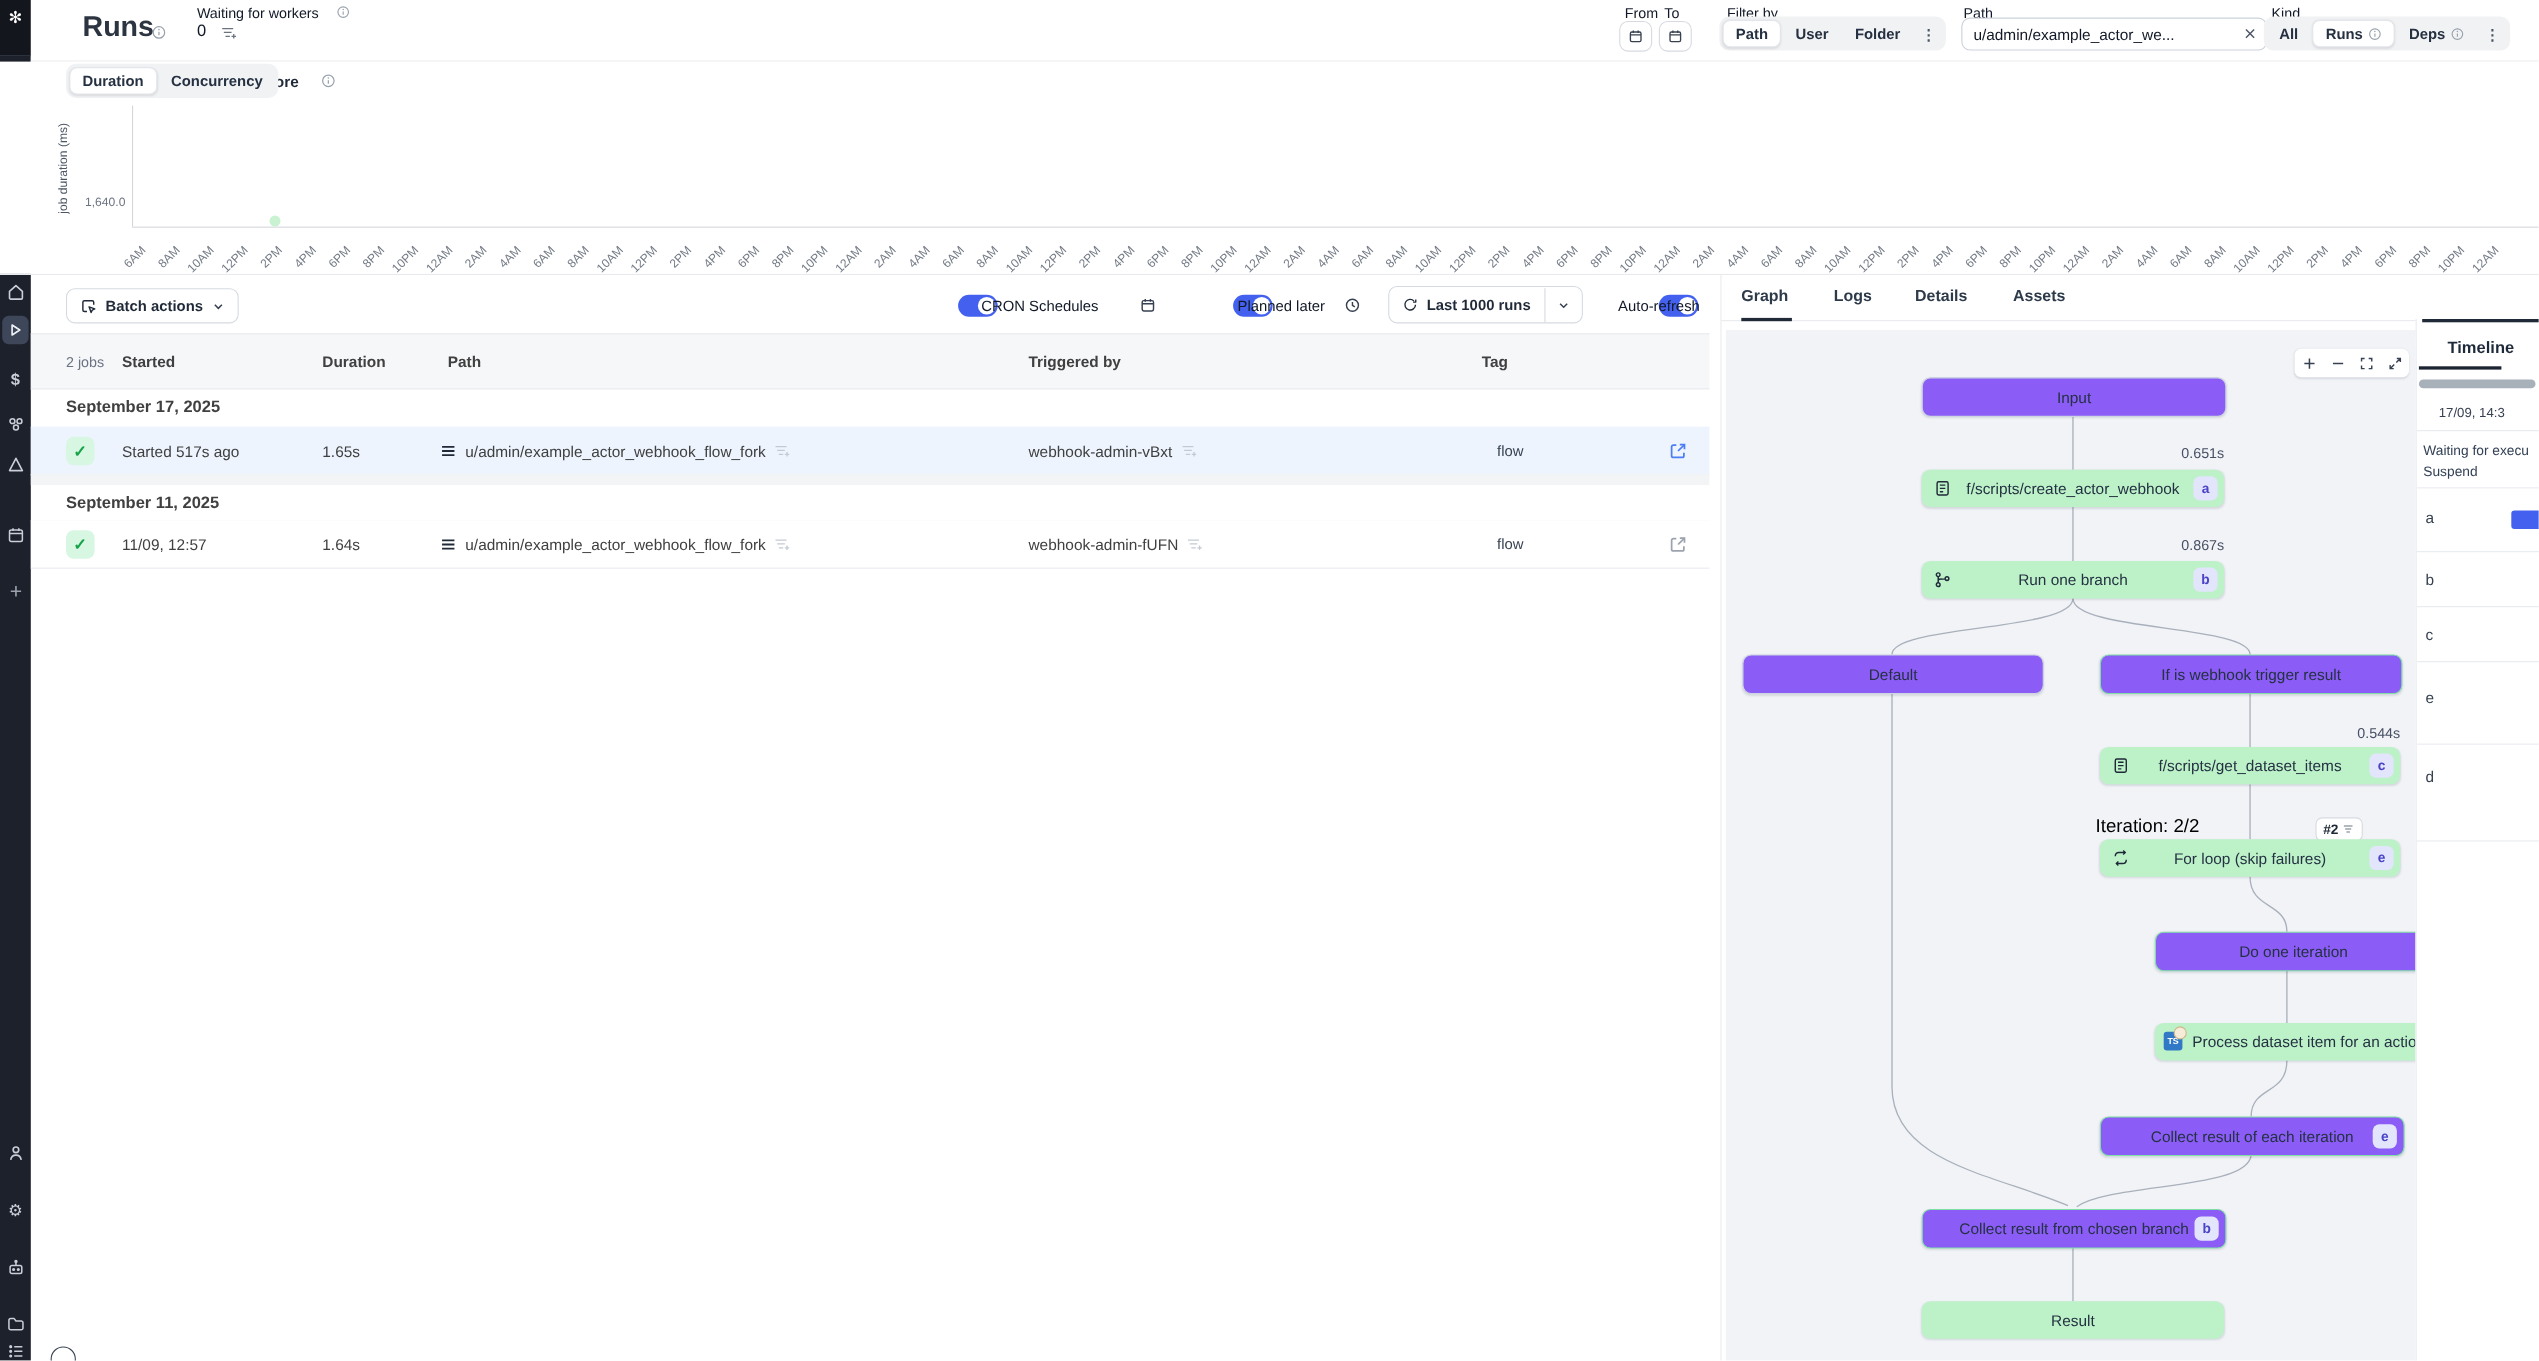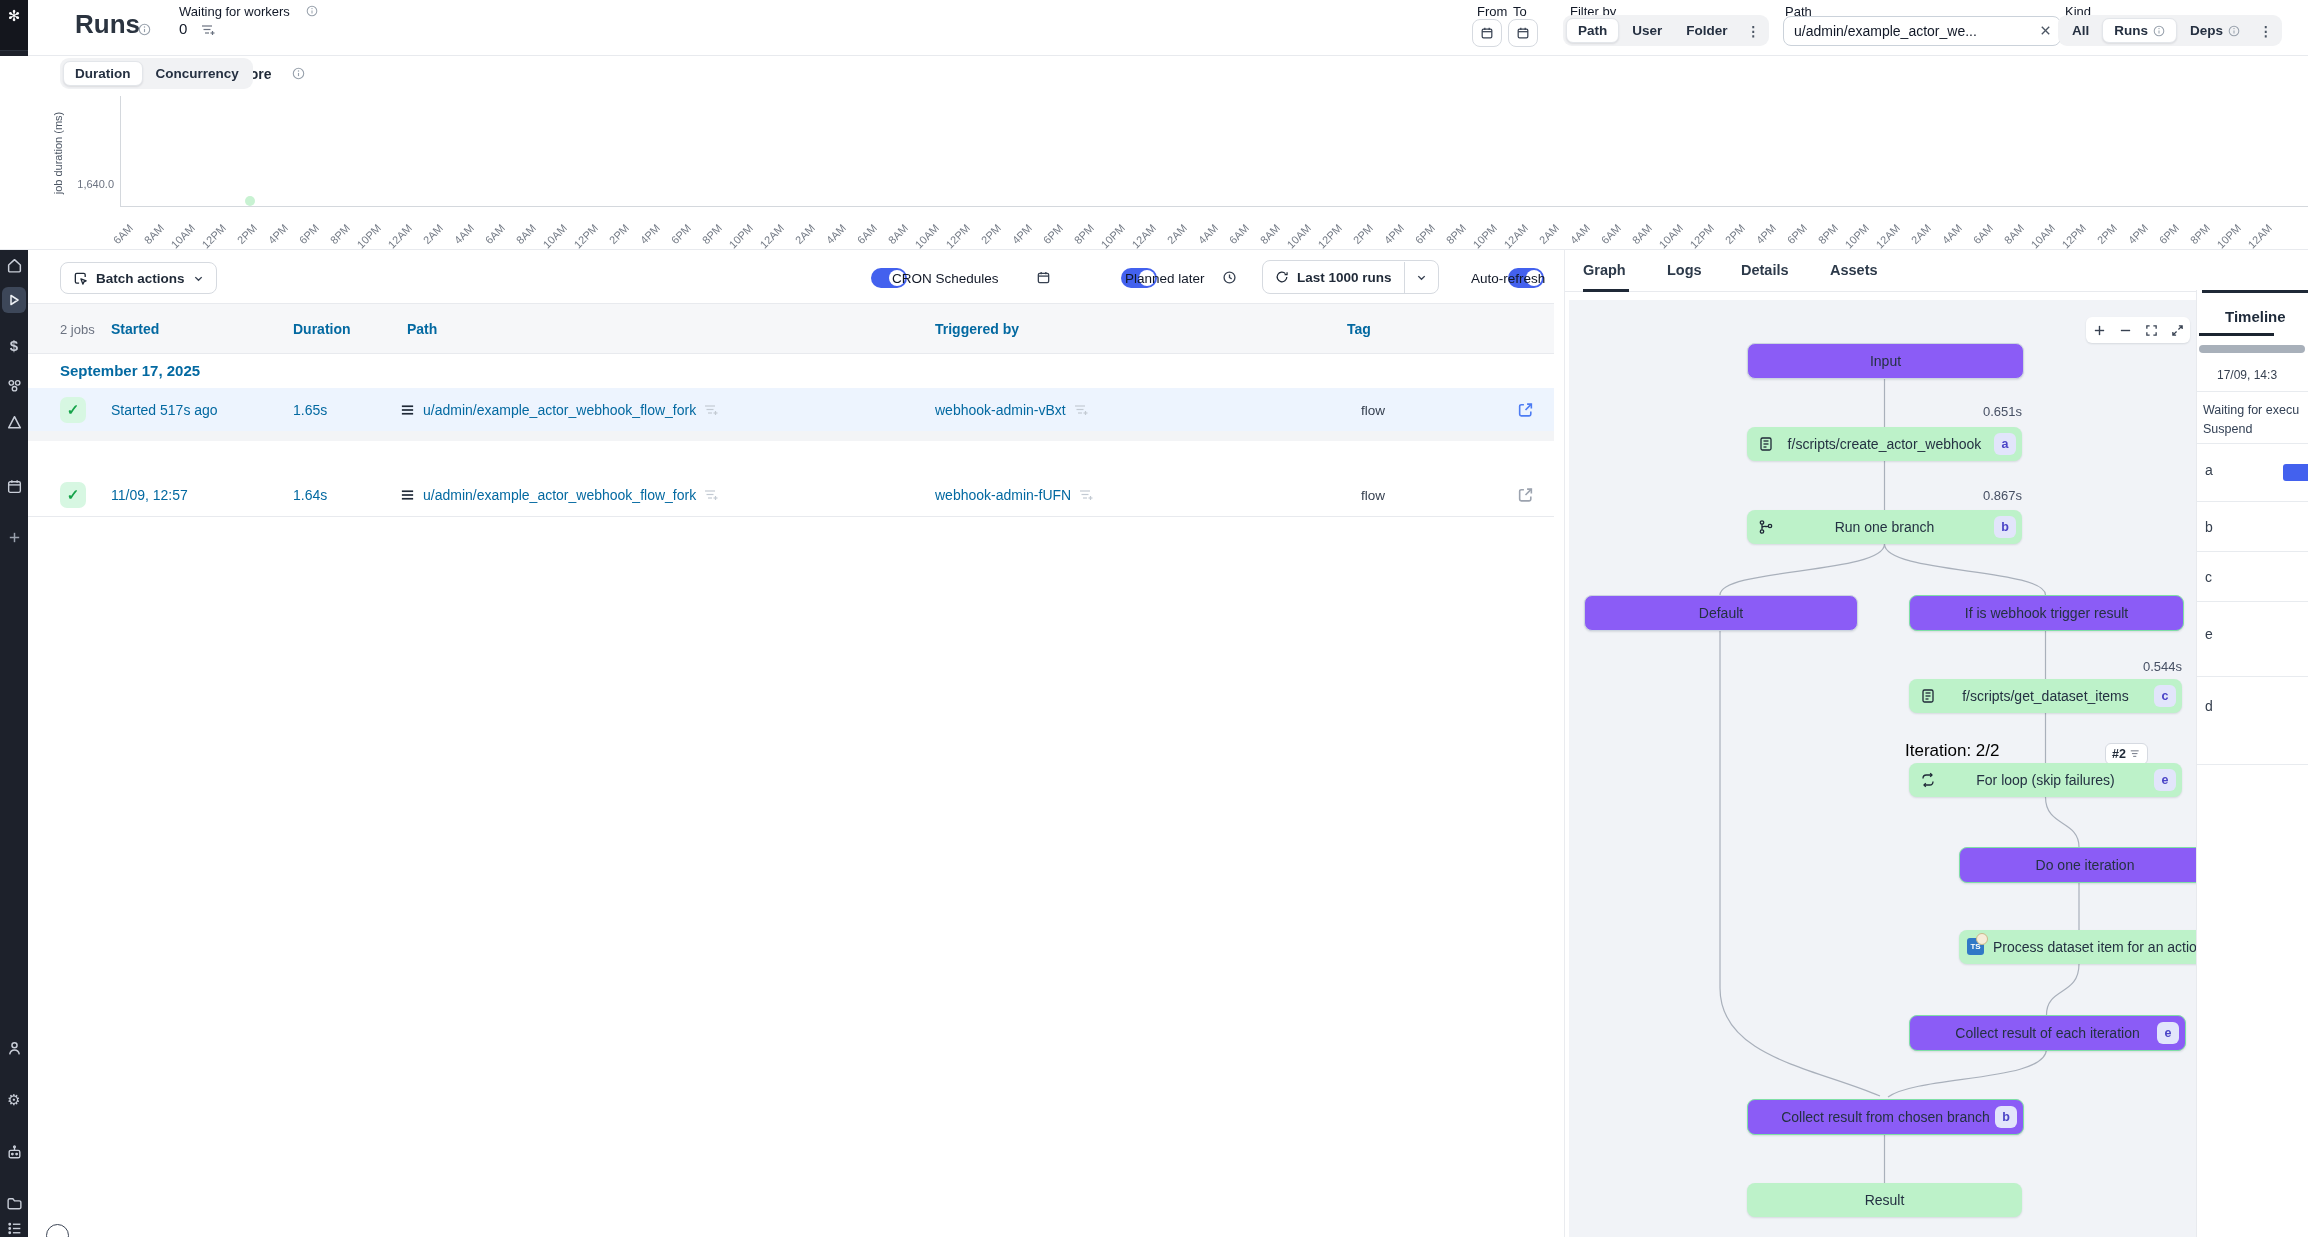--- a/index.html
+++ b/index.html
@@ -16,21 +16,21 @@
   .seg .it{padding:4px 11px;font-size:13.5px;font-weight:600;color:#253041;border-radius:7px;display:flex;align-items:center;gap:5px;white-space:nowrap;}
   .seg .sel{background:#fff;border:1px solid #e3e6ea;box-shadow:0 1px 2px rgba(16,24,40,.10);}
   .lbl{font-size:13px;color:#111827;}
   .toggle{width:36px;height:20px;border-radius:10px;background:#4361ee;position:relative;display:inline-block;}
   .toggle:after{content:"";position:absolute;right:2px;top:2px;width:16px;height:16px;border-radius:50%;background:#fff;}
   .btn{border:1px solid #d6dae0;border-radius:8px;background:#fff;display:flex;align-items:center;font-size:13.5px;font-weight:600;color:#1f2937;}
   
   .xtick{position:absolute;width:60px;text-align:right;font-size:11px;color:#747b86;transform:rotate(-45deg);transform-origin:100% 50%;white-space:nowrap;}
   
   .th{font-size:13.5px;font-weight:700;color:#111827;}
-  .cell{position:absolute;top:50%;transform:translateY(-50%);font-size:14px;color:#0369a1;}
+  .cell{position:absolute;top:50%;transform:translateY(-50%);font-size:14px;color:#404040;}
   .check{width:26px;height:26px;border-radius:7px;background:#d7f7e2;color:#16a34a;font-size:15px;font-weight:700;display:flex;align-items:center;justify-content:center;}
   
   #gcanvas{position:absolute;left:1569px;top:300px;width:627px;height:937px;background:#f1f3f7;overflow:hidden;}
   .gnode{position:absolute;height:34px;border-radius:8px;display:flex;align-items:center;justify-content:center;font-size:14px;color:#243142;box-shadow:0 1px 2px rgba(20,30,50,.12);}
   .ngreen{background:#bdf2c9;}
   .ngray{background:#8b5cf6;border:1px solid #ccd5e0;}
   .gborder{border:1px solid #7fdfa6;}
   .nbadge{position:absolute;right:6px;top:6px;width:22px;height:22px;border-radius:6px;background:#e2e5fb;color:#4b44c7;font-weight:700;font-size:12.5px;display:flex;align-items:center;justify-content:center;}
   .nicon{position:absolute;left:11px;top:9px;}
   .ndur{position:absolute;font-size:13px;color:#475064;text-align:right;}
@@ -435,20 +435,23 @@
         <svg width="17" height="17" viewBox="0 0 16 16" fill="none" stroke="#4d7cf3" stroke-width="1.5">
           <path d="M6.5 3H4a1.5 1.5 0 0 0-1.5 1.5V12A1.5 1.5 0 0 0 4 13.5h7.5A1.5 1.5 0 0 0 13 12V9.5"></path>
           <path d="M9.5 2.5H13.5V6.5"></path>
           <path d="M13.5 2.5L8 8"></path>
         </svg>
       </span>
   </div>
 
   <div class="abs" style="left:28px;top:431px;width:1526px;height:10px;background:#f3f4f6;"></div>
 
+  <div class="abs" style="left:28px;top:441px;width:1526px;height:32px;border-bottom:1px solid #edeef2;">
+    <span class="cell" style="left:32px;font-size:15px;font-weight:700;">September 11, 2025</span>
+  </div>
 
   <div class="abs" style="left:28px;top:473px;width:1526px;height:43px;background:#fff;border-bottom:1px solid #e8eaee;">
     <span class="cell check" style="left:32px;">✓</span>
     <span class="cell" style="left:83px;">11/09, 12:57</span>
     <span class="cell" style="left:265px;">1.64s</span>
     <span class="cell row" style="left:372px;gap:8px;">
       <svg width="15" height="14" viewBox="0 0 16 14" stroke="#1f2937" stroke-width="1.8">
           <line x1="2" y1="3" x2="14" y2="3"></line>
           <line x1="2" y1="7" x2="14" y2="7"></line>
           <line x1="2" y1="11" x2="14" y2="11"></line>

